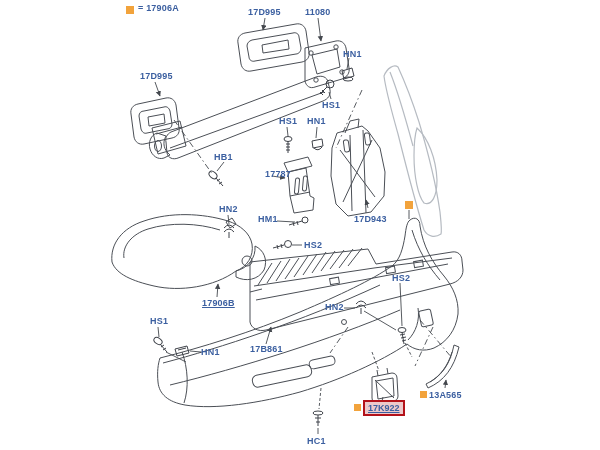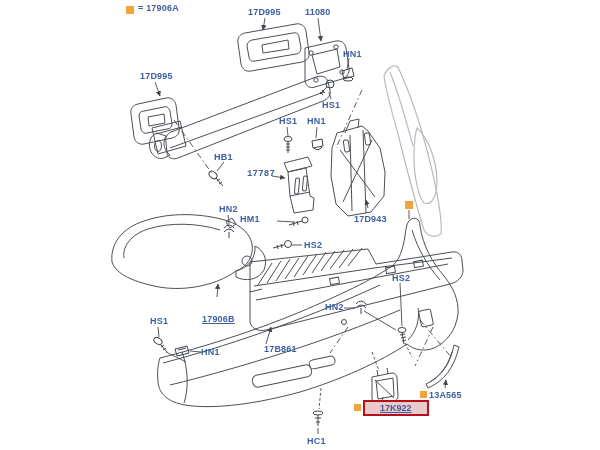--- a/index.html
+++ b/index.html
@@ -5,21 +5,21 @@
   html,body{margin:0;padding:0;background:#ffffff;}
   .stage{position:relative;width:600px;height:450px;background:#ffffff;overflow:hidden;
          font-family:"Liberation Sans",sans-serif;}
   .stage svg{position:absolute;left:0;top:0;}
   .lbl{position:absolute;font:bold 9px "Liberation Sans",sans-serif;color:#3b5fa0;
        white-space:nowrap;letter-spacing:.2px;cursor:pointer;}
   .lbl-static{cursor:default;}
   .mk{position:absolute;width:7px;height:7px;background:#f2a33c;}
   .mk-lg{width:8px;height:8px;}
   .hl-box{position:absolute;border:2px solid #b3121a;background:#ecc9cb;color:#3b5fa0;
-          font:bold 9px "Liberation Sans",sans-serif;padding:1px 15px;line-height:10px;
+          font:bold 9px "Liberation Sans",sans-serif;padding:1px 3px;line-height:10px;
           cursor:pointer;text-decoration:underline;}
 </style>
 </head>
 <body>
 
 <div class="stage">
 
   <svg width="600" height="450" viewBox="0 0 600 450">
     <defs>
       <marker id="arw" markerWidth="7" markerHeight="7" refX="5.5" refY="3" orient="auto">
@@ -231,31 +231,31 @@
   <div class="lbl lbl-static" style="left:138px;top:3px;">= 17906A</div>
 
   <div class="lbl" style="left:248px;top:7px;">17D995</div>
   <div class="lbl" style="left:305px;top:7px;">11080</div>
   <div class="lbl" style="left:343px;top:49px;">HN1</div>
   <div class="lbl" style="left:322px;top:100px;">HS1</div>
   <div class="lbl" style="left:140px;top:71px;">17D995</div>
   <div class="lbl" style="left:279px;top:116px;">HS1</div>
   <div class="lbl" style="left:307px;top:116px;">HN1</div>
   <div class="lbl" style="left:214px;top:152px;">HB1</div>
-  <div class="lbl" style="left:247px;top:169px;font-family:Liberation Mono, monospace;">17787</div>
+  <div class="lbl" style="left:265px;top:169px;">17787</div>
   <div class="lbl" style="left:354px;top:214px;">17D943</div>
   <div class="lbl" style="left:219px;top:204px;">HN2</div>
-  <div class="lbl" style="left:240px;top:214px;">HM1</div>
+  <div class="lbl" style="left:258px;top:214px;">HM1</div>
   <div class="lbl" style="left:304px;top:240px;">HS2</div>
-  <div class="lbl" style="left:202px;top:314px;text-decoration:underline;">17906B</div>
+  <div class="lbl" style="left:202px;top:298px;text-decoration:underline;">17906B</div>
   <div class="lbl" style="left:325px;top:302px;">HN2</div>
   <div class="lbl" style="left:392px;top:273px;">HS2</div>
   <div class="lbl" style="left:150px;top:316px;">HS1</div>
   <div class="lbl" style="left:201px;top:347px;">HN1</div>
-  <div class="lbl" style="left:264px;top:344px;">17B861</div>
+  <div class="lbl" style="left:250px;top:344px;">17B861</div>
   <div class="lbl" style="left:429px;top:390px;">13A565</div>
   <div class="lbl" style="left:307px;top:436px;">HC1</div>
 
   <span class="mk" style="left:420px;top:391px;"></span>
   <span class="mk" style="left:354px;top:404px;"></span>
 
   <div class="hl-box" style="left:363px;top:400px;">17K922</div>
 
 </div>
 

